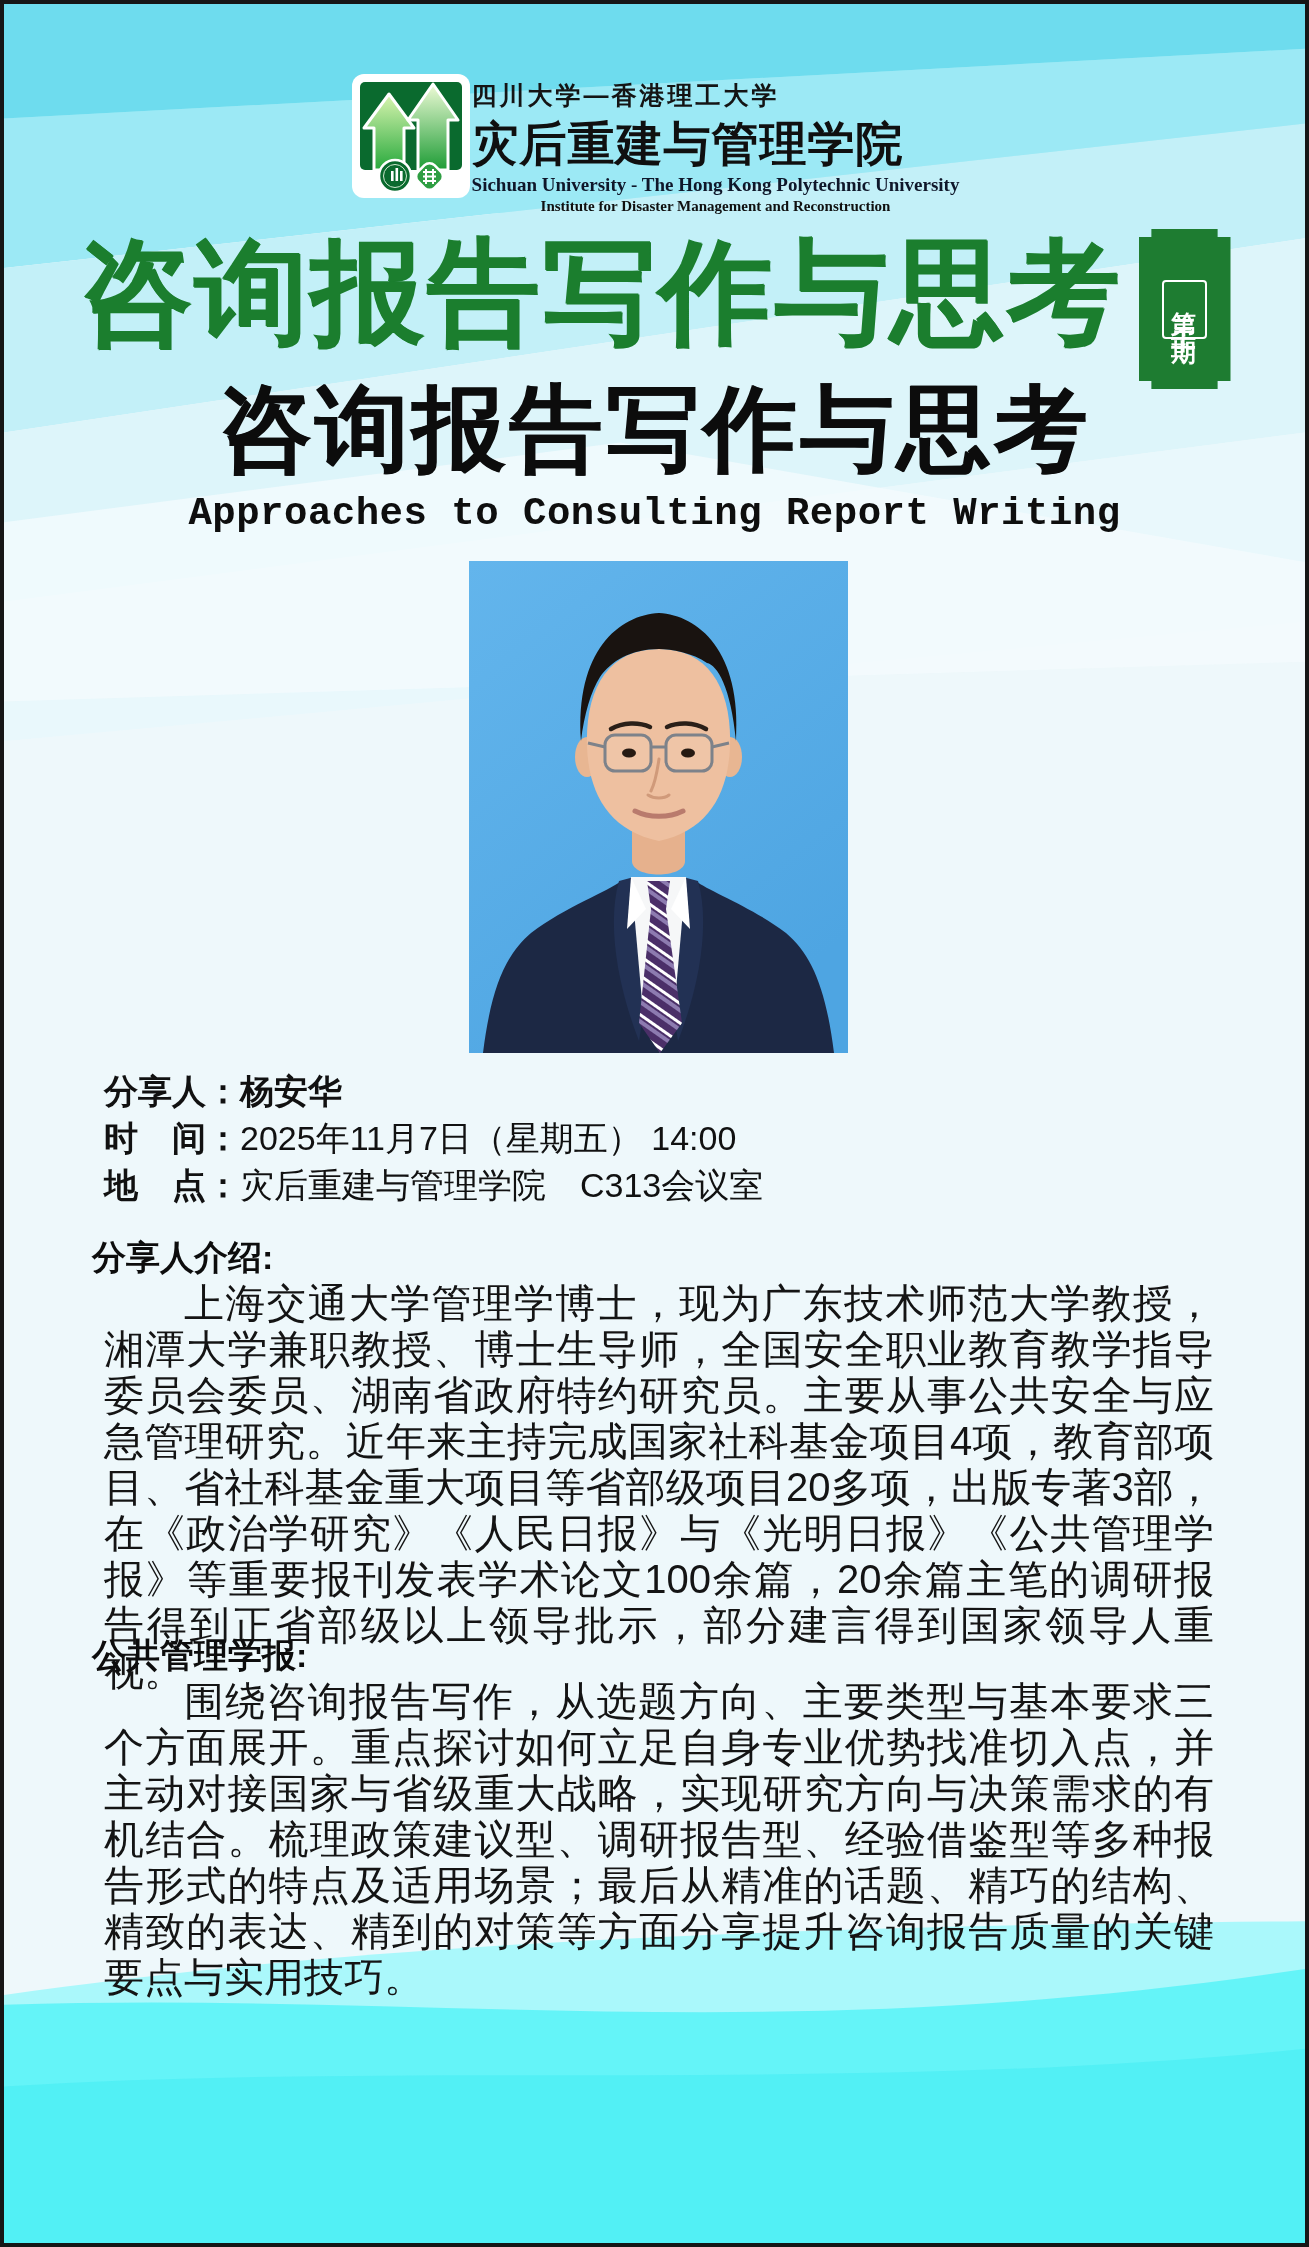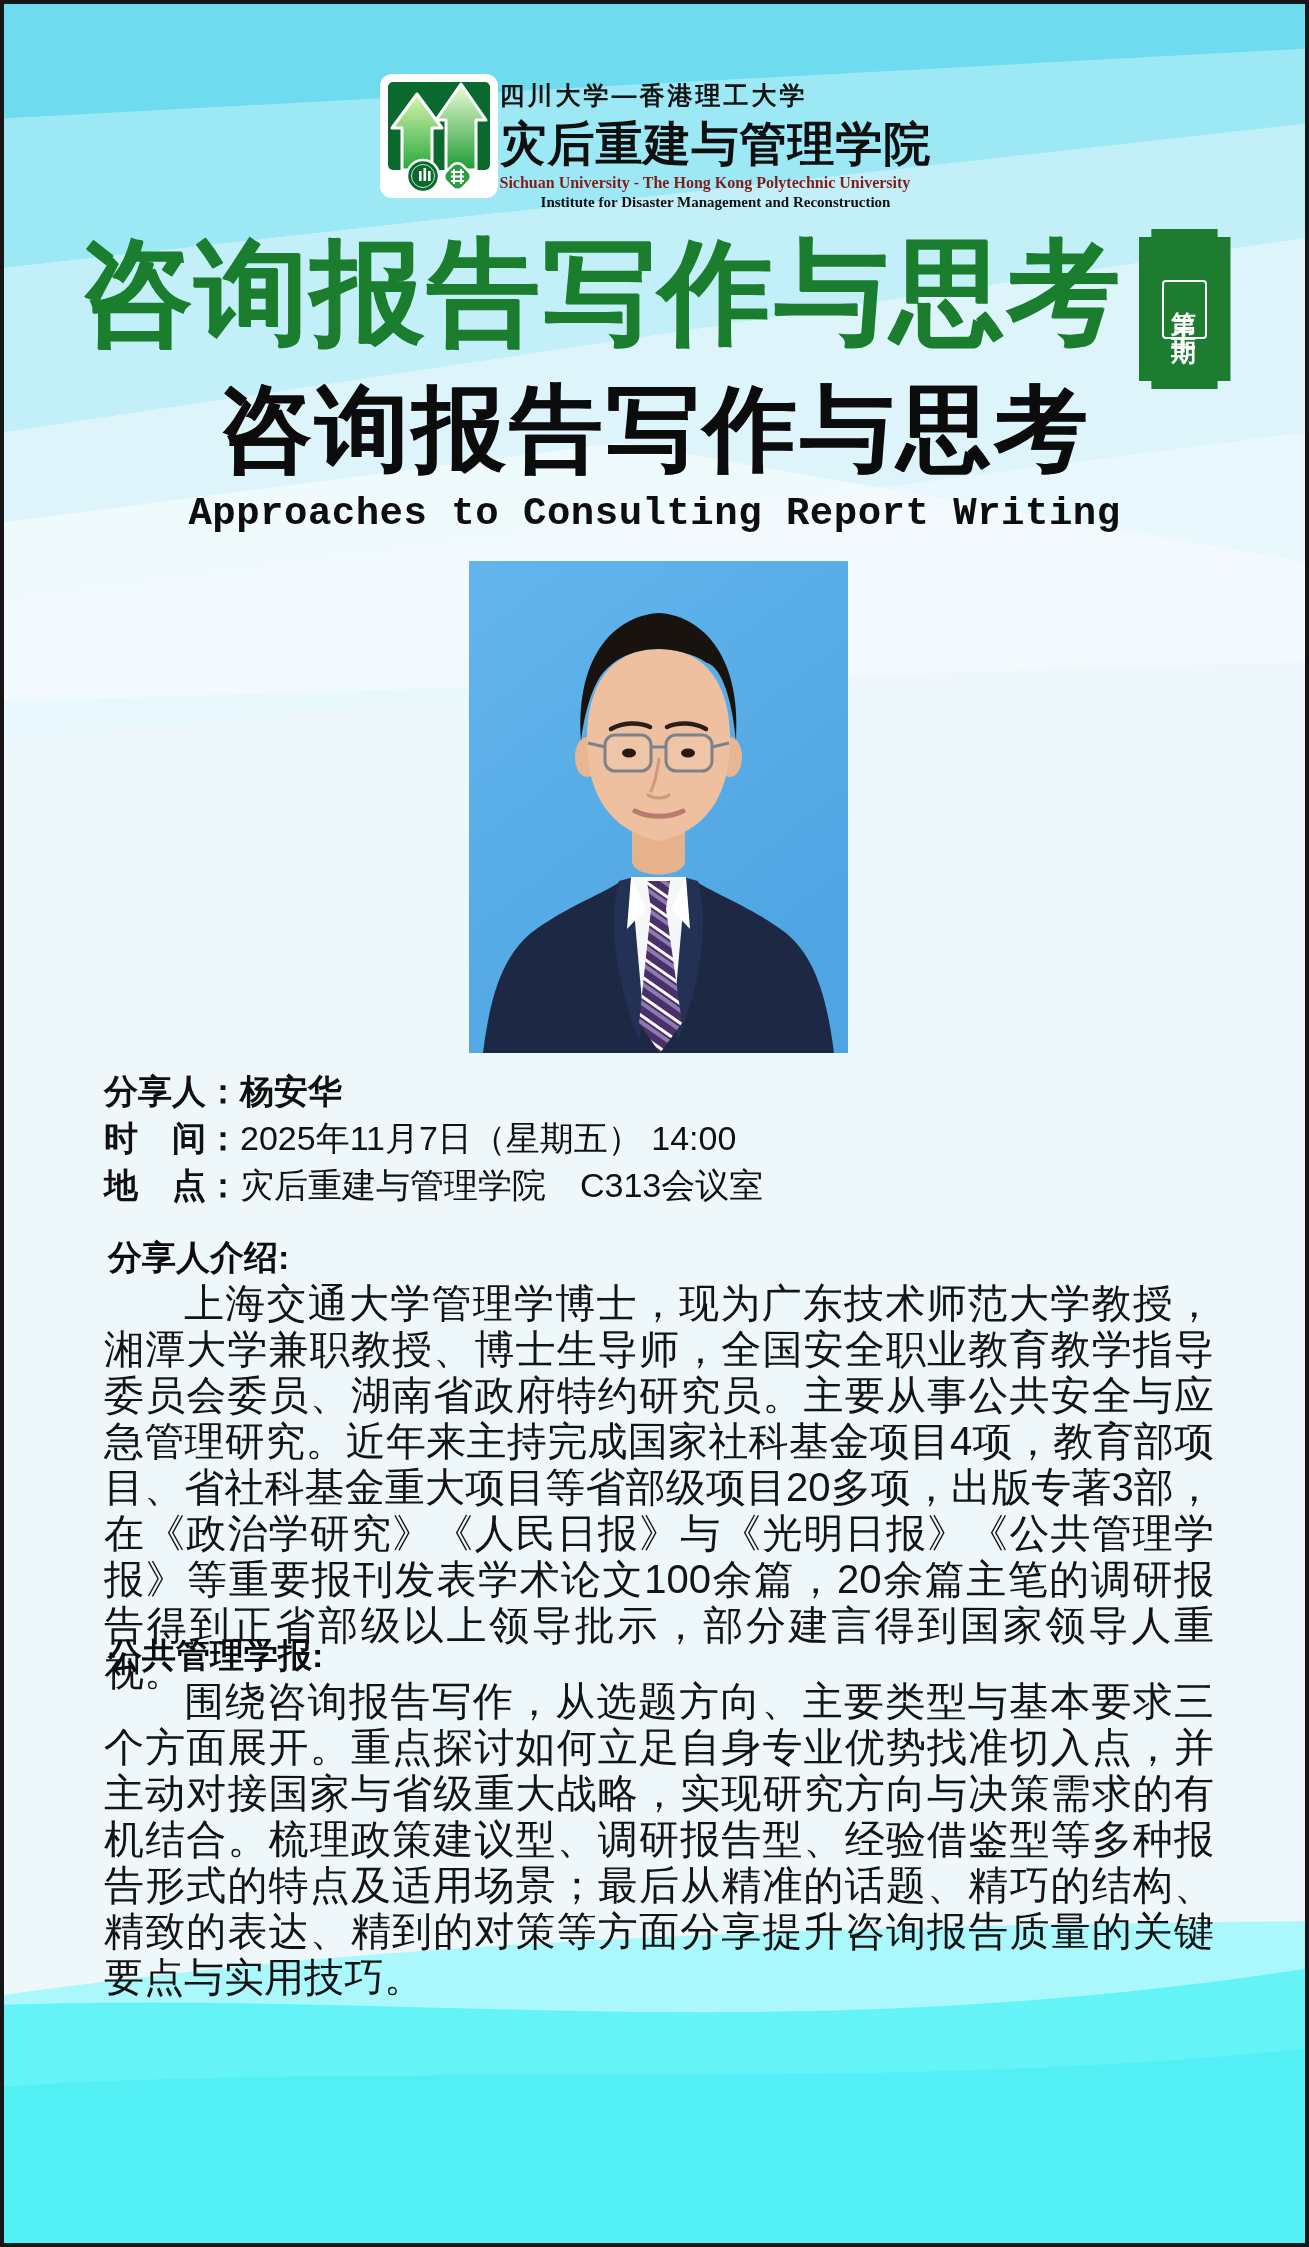--- a/index.html
+++ b/index.html
@@ -16,21 +16,21 @@
   .bg{position:absolute;inset:0;width:100%;height:100%;}
   
   .header{
     position:absolute;top:68px;left:0;right:0;
     display:flex;justify-content:center;align-items:flex-start;
   }
   .logo-box{width:122px;height:128px;flex:0 0 auto;}
   .org-text{padding-top:10px;text-align:left;}
   .org-cn1{font-size:25px;font-weight:700;letter-spacing:3px;line-height:1.1;color:#141414;}
   .org-cn2{font-size:47px;font-weight:800;letter-spacing:1px;line-height:1.12;color:#101010;margin-top:8px;}
-  .org-en1{font-family:"Liberation Serif","DejaVu Serif",serif;font-weight:700;font-size:16px;line-height:1.25;margin-top:3px;color:#7f1d1d;}
+  .org-en1{font-family:"Liberation Serif","DejaVu Serif",serif;font-weight:700;font-size:19px;line-height:1.25;margin-top:3px;color:#0f172a;}
   .org-en2{font-family:"Liberation Serif","DejaVu Serif",serif;font-weight:700;font-size:15px;line-height:1.25;text-align:center;color:#101010;}
   
   .title-row{
     position:absolute;top:222px;left:0;right:0;
     display:flex;justify-content:center;align-items:flex-start;gap:16px;
   }
   .main-title{
     font-size:113px;line-height:1.18;font-weight:900;
     color:#1b7e2e;letter-spacing:3px;white-space:nowrap;
     text-shadow:1px 1px 0 #1b7e2e;
@@ -61,21 +61,21 @@
   .photo{position:absolute;left:465px;top:557px;width:379px;height:492px;}
   .photo svg{display:block;width:100%;height:100%;}
   
   .info{position:absolute;left:100px;top:1064px;font-size:34px;line-height:47px;}
   .info-row{white-space:nowrap;}
   .info-label{display:inline-block;width:3em;font-weight:800;text-align:justify;text-align-last:justify;vertical-align:bottom;}
   .info-colon{font-weight:800;}
   .info-value{font-weight:400;}
   .info-row.speaker .info-value{font-weight:800;}
   
-  .sec-heading{position:absolute;left:104px;font-size:34px;font-weight:800;color:#0d0d0d;}
+  .sec-heading{position:absolute;left:88px;font-size:34px;font-weight:800;color:#0d0d0d;}
   .sec-body{
     position:absolute;left:100px;width:1110px;
     font-size:40px;line-height:46px;color:#141414;
     text-align:justify;text-indent:2em;word-break:break-all;
   }
   #sec1-heading{top:1231px;}
   #sec1-body{top:1276px;}
   #sec2-heading{top:1629px;}
   #sec2-body{top:1674px;}
 </style>

